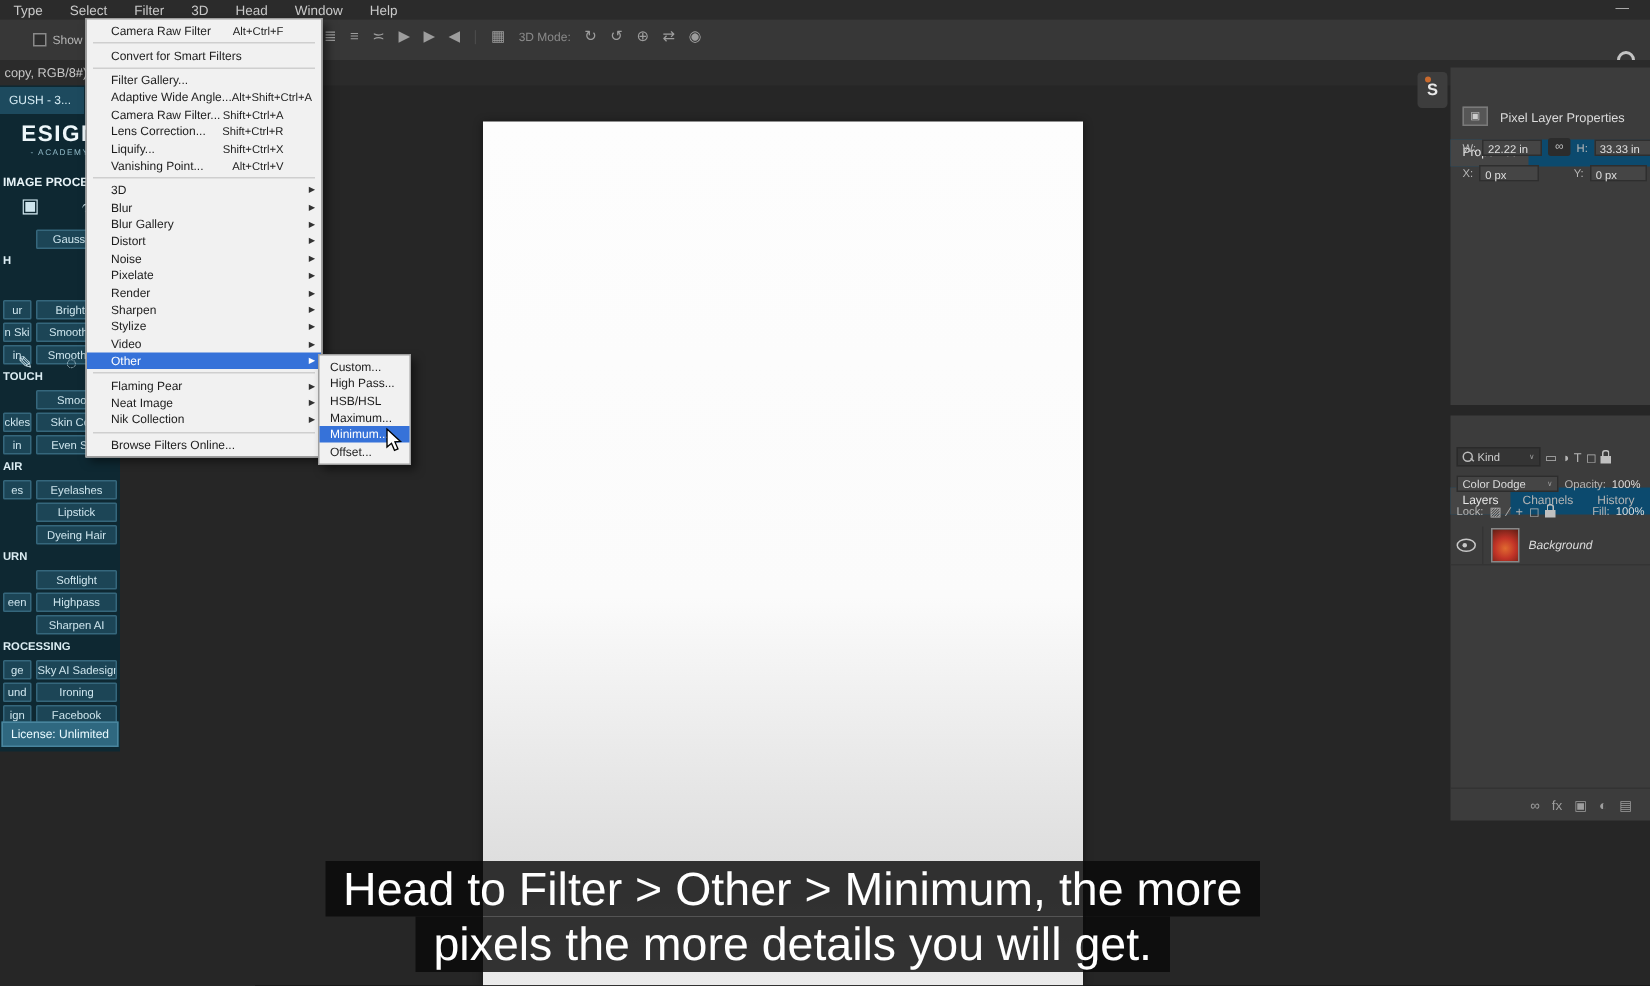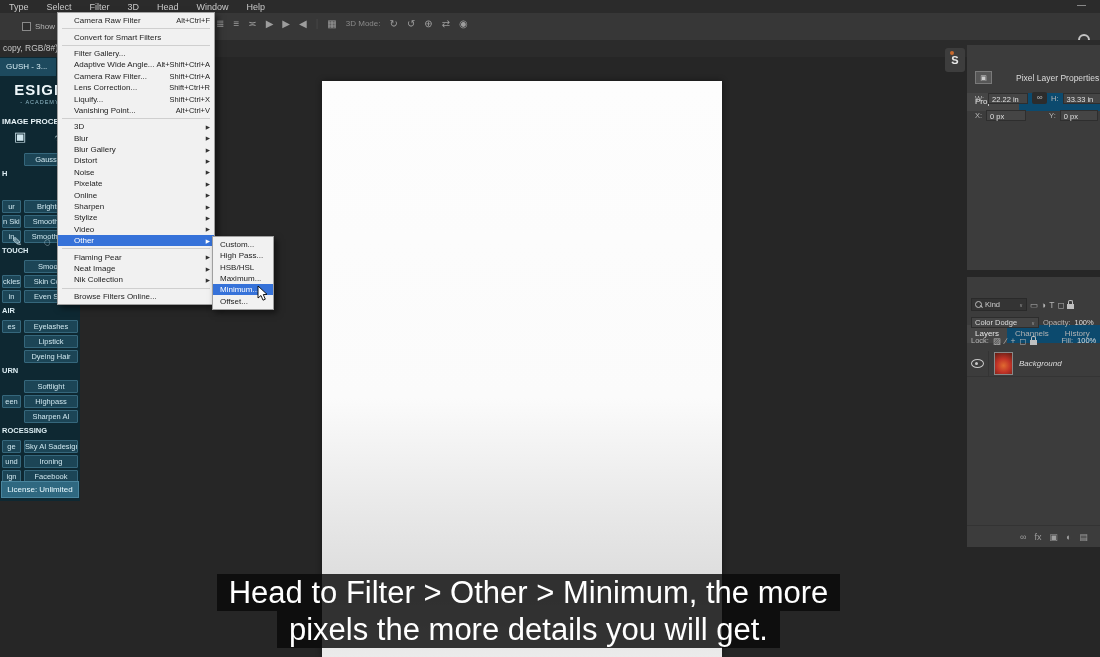--- a/index.html
+++ b/index.html
@@ -52,42 +52,42 @@
   .lp-btn{flex:1;}
   .lp-sliver:empty,.lp-btn:empty{visibility:hidden;}
   #lp-license{position:absolute;left:1px;right:1px;top:424px;height:15px;background:#2f6880;
               border:1px solid #49859e;font-size:8px;line-height:15px;text-align:center;color:#eafaff;}
   
   .ddmenu{position:absolute;background:#f1f1f1;border:1px solid #9f9f9f;
           box-shadow:3px 3px 6px rgba(0,0,0,.5);padding:2px 0;z-index:50;}
   #filtermenu{left:57px;top:12px;width:156px;}
   #othersub{left:212px;top:236px;width:60px;}
   .fm-item{position:relative;display:flex;align-items:center;height:11.4px;font-size:8px;color:#1c1c1c;
-           padding-left:16px;padding-right:4px;}
+           padding-left:16px;padding-right:25px;}
   .fm-item .mi-label{flex:1;white-space:nowrap;}
   .fm-item .mi-shortcut{font-size:7.5px;white-space:nowrap;}
   .fm-item .mi-arrow{position:absolute;right:4px;font-size:5.5px;color:#333;}
   .fm-item.selected{background:#3672d9;color:#fff;}
   .fm-item.selected .mi-arrow{color:#fff;}
   .fm-item.sep{height:5px;padding:0 2px;}
   .fm-item.sep::before{content:"";flex:1;height:1px;background:#cfcfcf;margin:0 2px;}
   #othersub .fm-item{padding-left:7px;padding-right:4px;height:11.3px;font-size:8px;}
   #cursor{position:absolute;left:257px;top:285px;z-index:60;}
   
   #strip-icon{position:absolute;left:945px;top:48px;width:20px;height:24px;background:#3d3d3d;
               border-radius:3px;color:#e8e8e8;font-size:11px;font-weight:bold;text-align:center;
               line-height:24px;}
   #strip-icon::before{content:"";position:absolute;left:5px;top:3px;width:4px;height:4px;
               border-radius:50%;background:#c96a2e;}
   .rpanel{position:absolute;left:967px;width:133px;background:#3c3c3c;}
   .rp-tabs{height:18px;background:#0c4a6e;display:flex;font-size:8px;color:#b3b3b3;margin-top:48px;}
   .rp-tab{padding:0 8px;line-height:18px;}
   .rp-tab.active{background:#454545;color:#e6e6e6;}
   #properties{top:45px;height:225px;}
-  #prop-title{position:absolute;left:8px;top:26px;display:flex;align-items:center;gap:24px;
+  #prop-title{position:absolute;left:8px;top:26px;display:flex;align-items:center;gap:8px;
               font-size:8.5px;color:#dcdcdc;}
   .imgicon{width:15px;height:11px;background:#565656;border:1px solid #7a7a7a;font-size:7px;
            color:#ccc;text-align:center;line-height:11px;}
   .prow{position:absolute;display:flex;align-items:center;gap:4px;font-size:7.5px;color:#b8b8b8;}
   .pfield{width:40px;height:11px;background:#454545;border:1px solid #2e2e2e;color:#e0e0e0;
           line-height:11px;padding-left:3px;box-sizing:border-box;}
   .linkbox{width:15px;height:12px;background:#2c2c2c;border-radius:2px;color:#bbb;font-size:8px;
            text-align:center;line-height:12px;}
   #layers{top:277px;height:270px;}
   .lr-row{position:absolute;left:0;width:133px;display:flex;align-items:center;}
@@ -418,21 +418,21 @@
         <span class="mi-arrow">▶</span>
       </div>
 
       <div class="fm-item">
         <span class="mi-label">Pixelate</span>
         <span class="mi-shortcut"></span>
         <span class="mi-arrow">▶</span>
       </div>
 
       <div class="fm-item">
-        <span class="mi-label">Online</span>
+        <span class="mi-label">Render</span>
         <span class="mi-shortcut"></span>
         <span class="mi-arrow">▶</span>
       </div>
 
       <div class="fm-item">
         <span class="mi-label">Sharpen</span>
         <span class="mi-shortcut"></span>
         <span class="mi-arrow">▶</span>
       </div>
 

